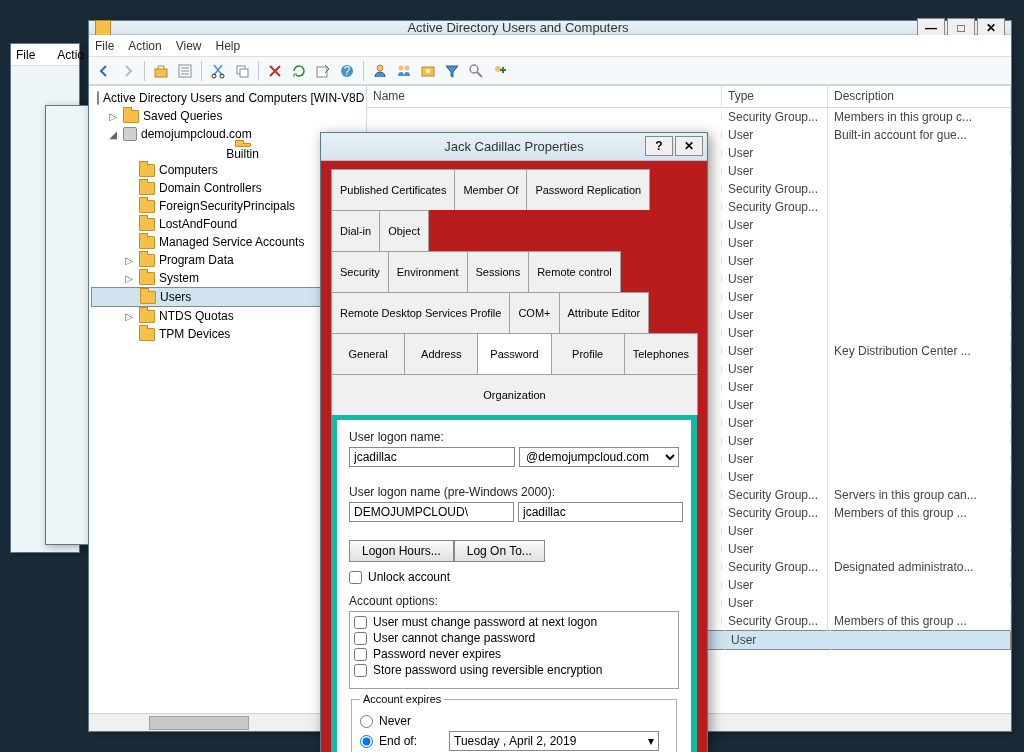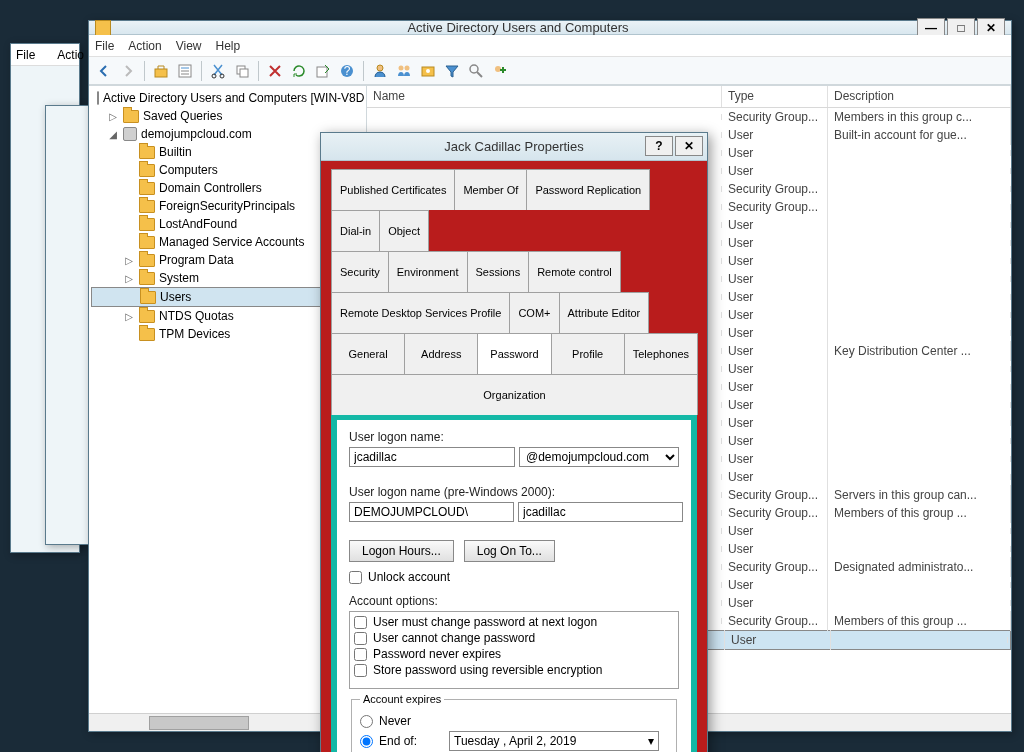--- a/index.html
+++ b/index.html
@@ -206,21 +206,21 @@
           <div class="trow" style="padding-left: 16px;">
             <span class="exp">▷</span>
             <span class="ficon open"></span>
             <span>Saved Queries</span>
           </div>
           <div class="trow" style="padding-left: 16px;">
             <span class="exp">◢</span>
             <span class="gicon"></span>
             <span>demojumpcloud.com</span>
           </div>
-          <div class="trow" style="padding-left: 32px;">
+          <div class="trow" style="padding-left: 32px; flex-direction: column;">
             <span class="exp"></span>
             <span class="ficon open"></span>
             <span>Builtin</span>
           </div>
           <div class="trow" style="padding-left: 32px;">
             <span class="exp"></span>
             <span class="ficon open"></span>
             <span>Computers</span>
           </div>
           <div class="trow" style="padding-left: 32px;">
@@ -480,21 +480,21 @@
       <span class="lbl">User logon name:</span>
       <div class="field">
         <input class="txt" style="flex: 1 1 0%;" value="jcadillac">
         <select class="sel" style="width:160px"><option>@demojumpcloud.com</option></select>
       </div>
       <span class="lbl">User logon name (pre-Windows 2000):</span>
       <div class="field">
         <input class="txt" style="width: 168px;" readonly="" value="DEMOJUMPCLOUD\">
         <input class="txt" style="flex: 1 1 0%;" value="jcadillac">
       </div>
-      <div style="display:flex;gap:10px;margin:6px 0 4px 0">
+      <div style="display:flex;margin:6px 0 4px 0">
         <button class="btn">Logon Hours...</button>
         <button class="btn">Log On To...</button>
       </div>
       <label class="chk">
           <input type="checkbox" style=""> 
           <span>Unlock account</span>
         </label>
       <span class="lbl">Account options:</span>
       <div class="optlist" id="optlist">
           <label class="optrow">

